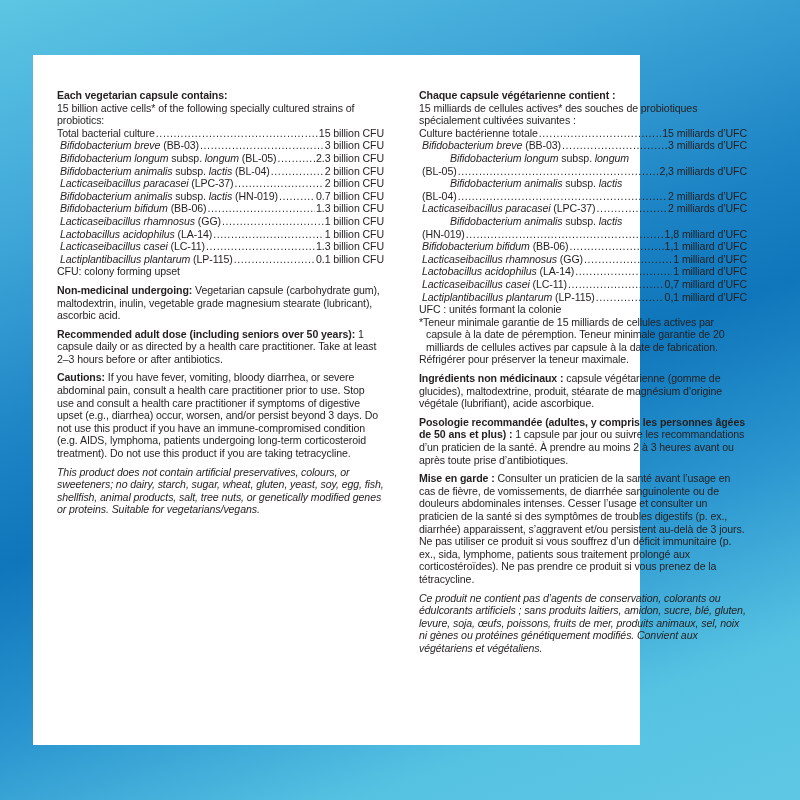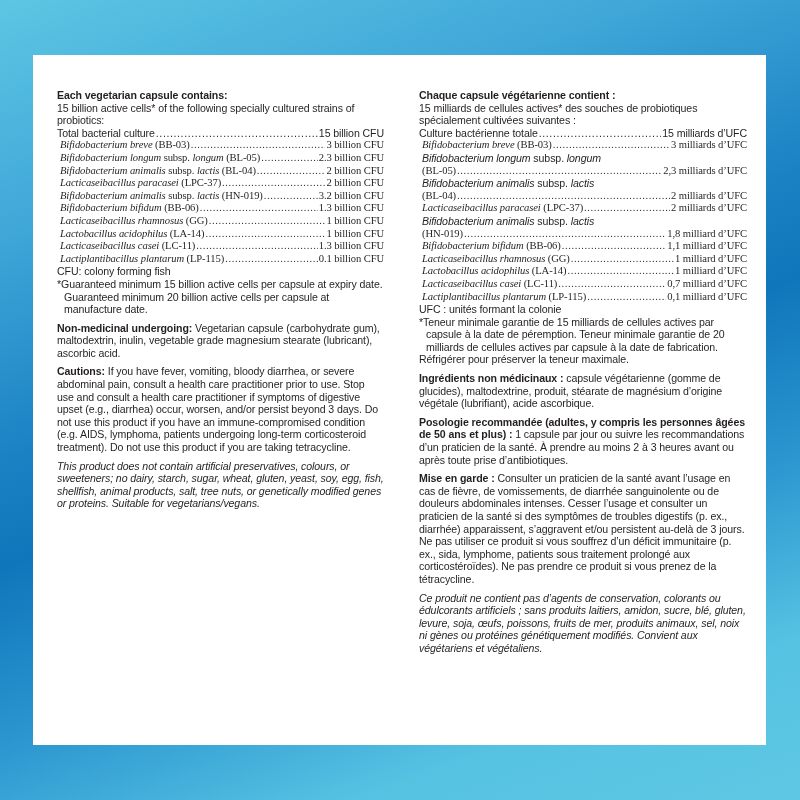--- a/index.html
+++ b/index.html
@@ -3,43 +3,43 @@
 <meta charset="utf-8">
 <style>
   html, body { margin: 0; padding: 0; }
   body {
     width: 800px; height: 800px; overflow: hidden; position: relative;
     background: linear-gradient(160deg, #5cc6e3 0%, #3fa6d8 22%, #1b82c4 42%, #0f76bb 52%, #2a95cf 68%, #56c2e2 85%, #5ec8e4 100%);
     font-family: "Liberation Sans", sans-serif;
     color: #231f20;
   }
   .panel {
-    position: absolute; left: 33px; top: 55px; width: 733px; height: 690px;
+    position: absolute; left: 33px; top: 55px; width: 607px; height: 690px;
     background: #ffffff;
   }
   .col {
     position: absolute; top: 34px; width: 327px;
     font-size: 10.6px; line-height: 12.6px; letter-spacing: -0.1px;
   }
   .col.en { left: 24px; }
   .col.fr { left: 386px; width: 328px; }
   .block { margin: 0 0 6px 0; }
   .b { font-weight: bold; }
   .i { font-style: italic; }
   .row { display: flex; align-items: baseline; white-space: nowrap; }
-  .row.sub { padding-left: 3px; font-family: Liberation Serif, serif; }
+  .row.sub { padding-left: 3px; }
   .row .name { flex: 0 0 auto; }
   .row .dots { flex: 1 1 auto; overflow: hidden; margin: 0 1px; }
   .row .dots::after {
     content: "..........................................................................................................................................................";
     letter-spacing: 0.6px;
   }
   .row .val { flex: 0 0 auto; text-align: right; }
   .hang { padding-left: 7px; text-indent: -7px; }
-  .strain-label { padding-left: 3px; }
+  .strain-label { padding-left: 3px; margin-left: 28px; }
   .cont { padding-left: 10px; }
   p { margin: 0; }
 </style>
 </head>
 <body>
 
 <div class="panel">
 
   <div class="col en">
     <div class="block">
@@ -67,21 +67,21 @@
             <span class="val">2 billion CFU</span>
           </div>
           <div class="row sub">
             <span class="name"><span class="i">Lacticaseibacillus paracasei</span><span> (LPC-37)</span></span>
             <span class="dots"></span>
             <span class="val">2 billion CFU</span>
           </div>
           <div class="row sub">
             <span class="name"><span class="i">Bifidobacterium animalis</span><span> subsp. </span><span class="i">lactis</span><span> (HN-019)</span></span>
             <span class="dots"></span>
-            <span class="val">3.2 billion CFU</span>
+            <span class="val">0.7 billion CFU</span>
           </div>
           <div class="row sub">
             <span class="name"><span class="i">Bifidobacterium bifidum</span><span> (BB-06)</span></span>
             <span class="dots"></span>
             <span class="val">1.3 billion CFU</span>
           </div>
           <div class="row sub">
             <span class="name"><span class="i">Lacticaseibacillus rhamnosus</span><span> (GG)</span></span>
             <span class="dots"></span>
             <span class="val">1 billion CFU</span>
@@ -95,26 +95,26 @@
             <span class="name"><span class="i">Lacticaseibacillus casei</span><span> (LC-11)</span></span>
             <span class="dots"></span>
             <span class="val">1.3 billion CFU</span>
           </div>
           <div class="row sub">
             <span class="name"><span class="i">Lactiplantibacillus plantarum</span><span> (LP-115)</span></span>
             <span class="dots"></span>
             <span class="val">0.1 billion CFU</span>
           </div>
         </div>
-      <p>CFU: colony forming fish</p>
-      <p class="hang">*Guaranteed minimum 15 billion active cells per capsule at expiry date. Guaranteed minimum 20 billion active cells per capsule at manufacture date.</p>
+      <p>CFU: colony forming upset</p>
     </div>
 
     <p class="block"><span class="b">Non-medicinal undergoing:</span><span> Vegetarian capsule (carbohydrate gum), maltodextrin, inulin, vegetable grade magnesium stearate (lubricant), ascorbic acid.</span></p>
 
+    <p class="block"><span class="b">Recommended adult dose (including seniors over 50 years):</span><span> 1 capsule daily or as directed by a health care practitioner. Take at least 2–3 hours before or after antibiotics.</span></p>
 
     <p class="block"><span class="b">Cautions:</span><span> If you have fever, vomiting, bloody diarrhea, or severe abdominal pain, consult a health care practitioner prior to use. Stop use and consult a health care practitioner if symptoms of digestive upset (e.g., diarrhea) occur, worsen, and/or persist beyond 3 days. Do not use this product if you have an immune-compromised condition (e.g. AIDS, lymphoma, patients undergoing long-term corticosteroid treatment). Do not use this product if you are taking tetracycline.</span></p>
 
     <p class="block i">This product does not contain artificial preservatives, colours, or sweeteners; no dairy, starch, sugar, wheat, gluten, yeast, soy, egg, fish, shellfish, animal products, salt, tree nuts, or genetically modified genes or proteins. Suitable for vegetarians/vegans.</p>
   </div>
 
   <div class="col fr">
     <div class="block">
       <p class="b">Chaque capsule végétarienne contient :</p>
       <p>15 milliards de cellules actives* des souches de probiotiques spécialement cultivées suivantes :</p>

